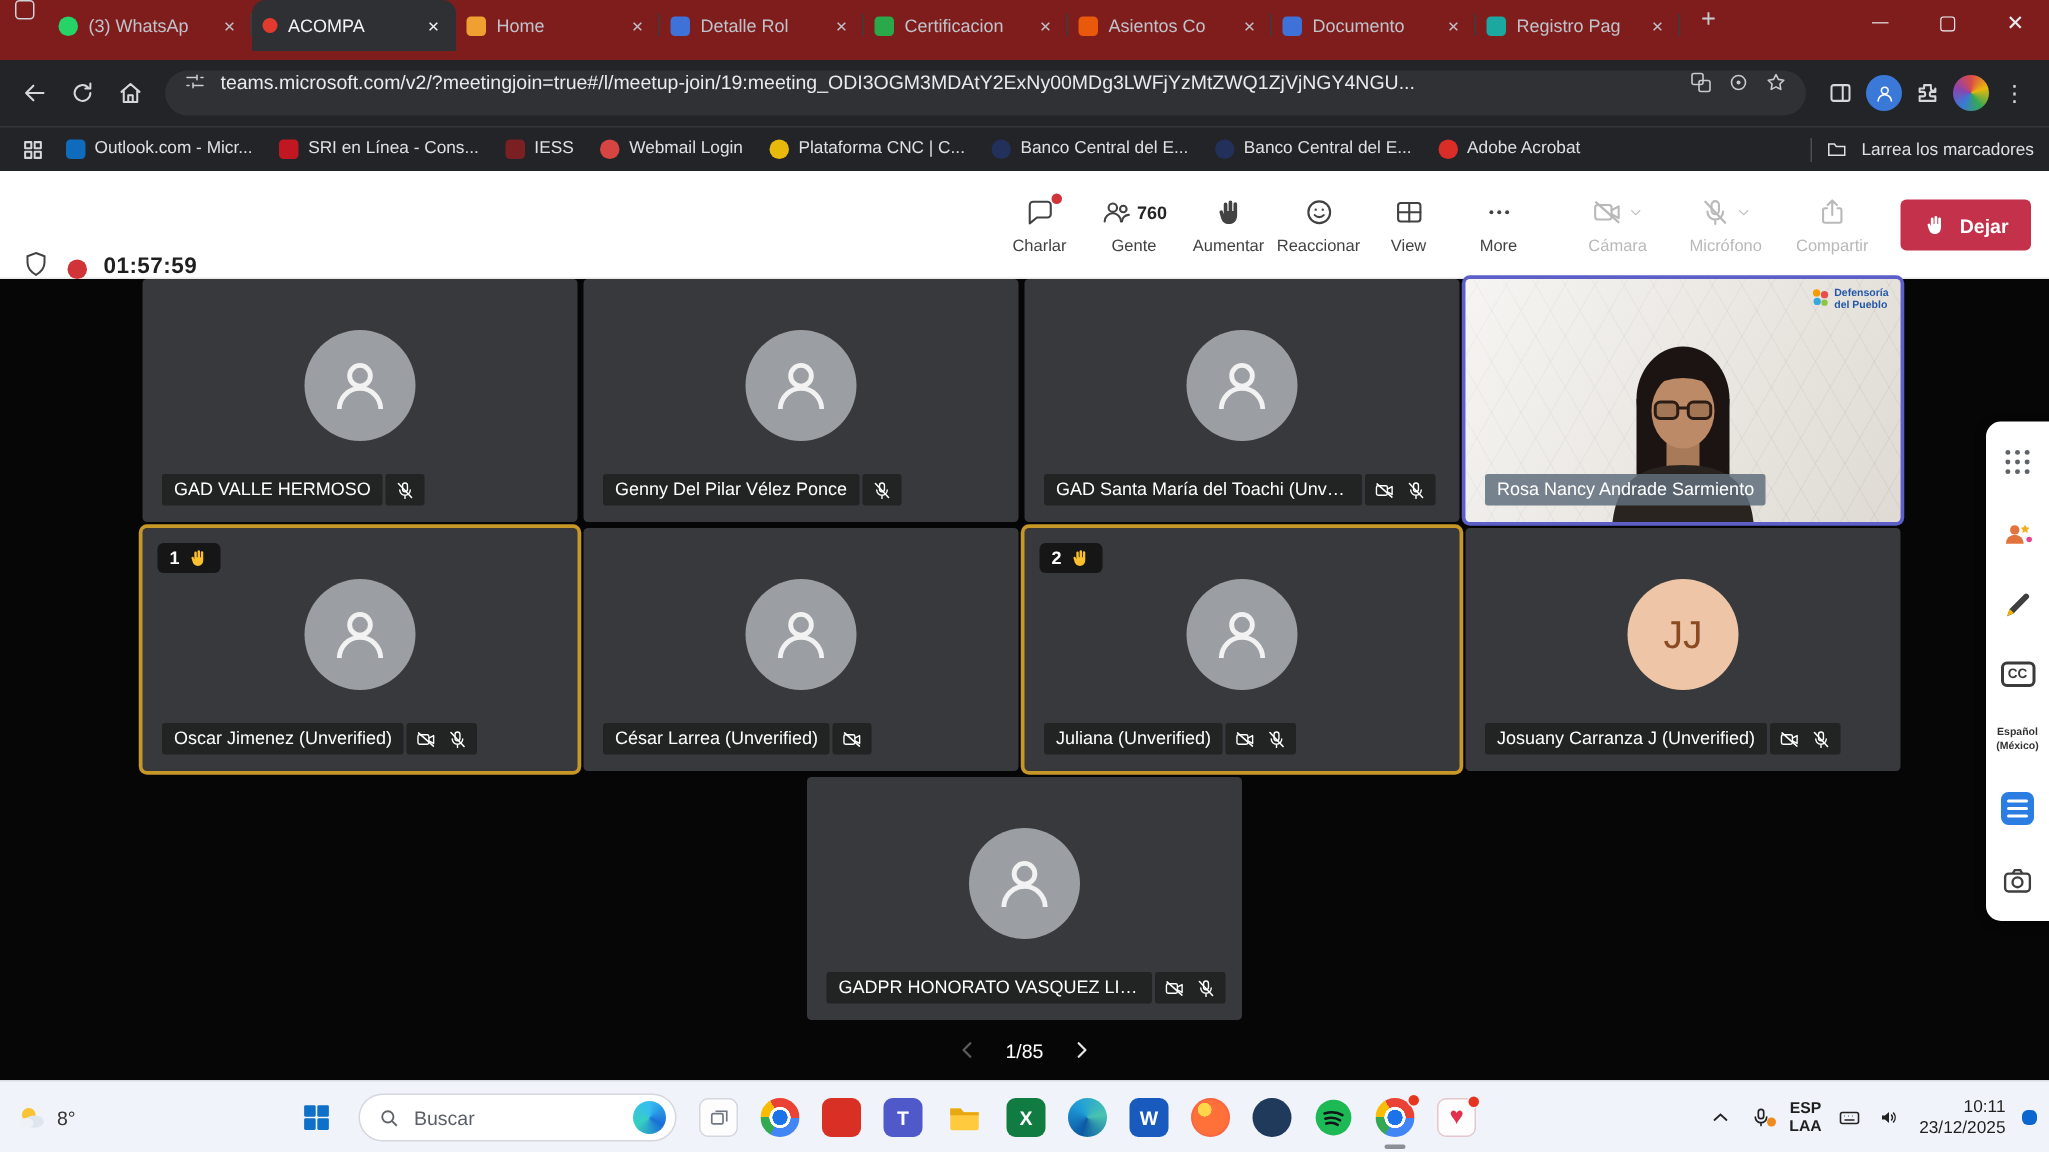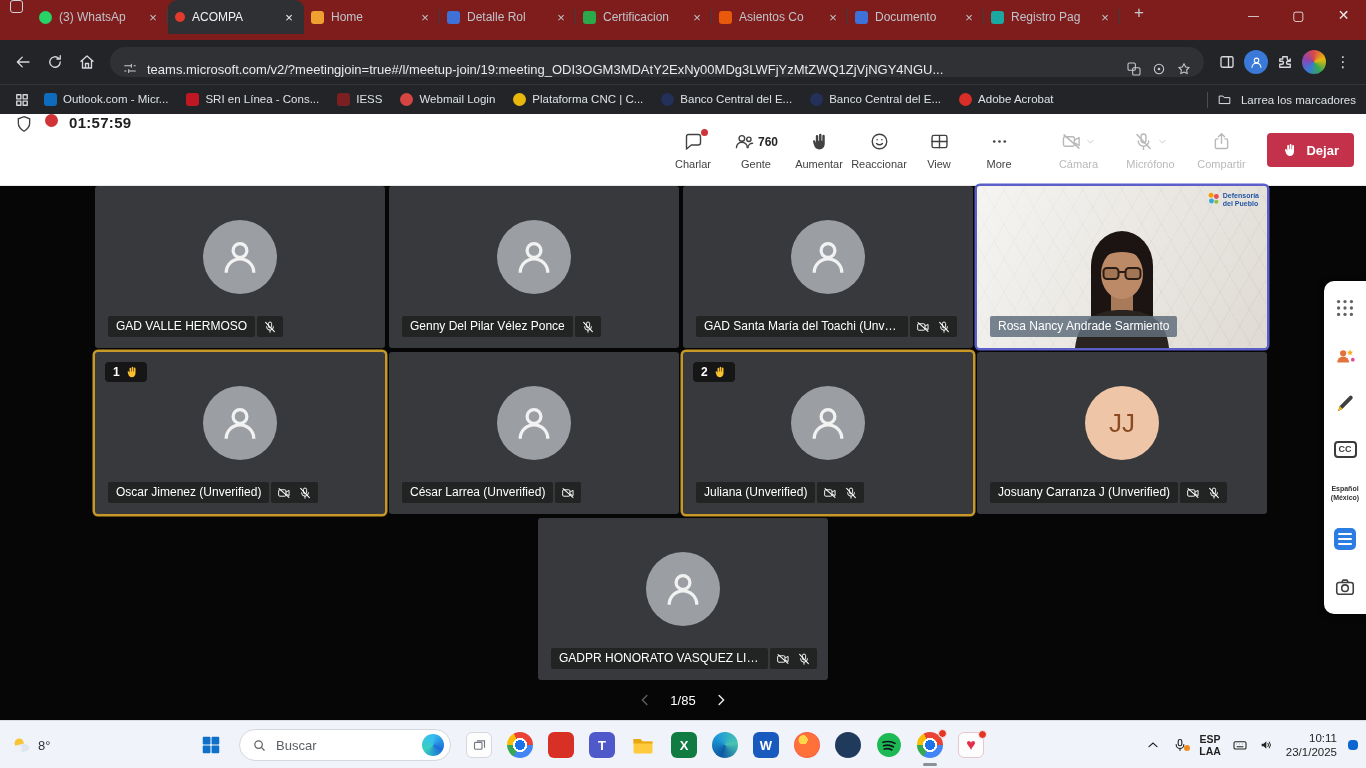--- a/index.html
+++ b/index.html
@@ -18,37 +18,37 @@
 .tab-close{width:16px;height:16px;border-radius:8px;display:flex;align-items:center;justify-content:center;font-size:13px;flex:none}
 .fav{width:13px;height:13px;border-radius:3px;flex:none}
 .newtab{width:26px;height:26px;margin:0 0 7px 6px;color:#c7cacf;font-size:17px;display:flex;align-items:center;justify-content:center}
 .wincontrols{margin-left:auto;display:flex;align-self:flex-start}
 .wc{width:45px;height:30px;display:flex;align-items:center;justify-content:center;color:#e8eaed;font-size:11px}
 
 
 #toolbar{position:absolute;top:40px;left:0;right:0;height:44px;background:#232427;display:flex;align-items:center;gap:2px;padding:0 8px}
 .nav-ico{width:30px;height:30px;border-radius:15px;display:flex;align-items:center;justify-content:center;color:#d5d8dc;flex:none}
 .nav-ico svg{width:18px;height:18px;stroke:#d5d8dc;fill:none;stroke-width:1.8;stroke-linecap:round;stroke-linejoin:round}
-#omnibox{flex:1;height:30px;background:#303134;border-radius:15px;display:flex;align-items:flex-end;padding:0 12px;gap:9px;margin:0 6px;min-width:0}
+#omnibox{flex:1;height:30px;background:#303134;border-radius:15px;display:flex;align-items:flex-start;padding:0 12px;gap:9px;margin:0 6px;min-width:0}
 #omnibox .url{color:#e8eaed;font-size:13px;white-space:nowrap;overflow:hidden;text-overflow:ellipsis;flex:1}
 .om-ico{width:16px;height:16px;flex:none;color:#c7cacf}
 .om-ico svg{width:16px;height:16px;stroke:#c7cacf;fill:none;stroke-width:1.6;stroke-linecap:round;stroke-linejoin:round}
 .avatar-blue{width:24px;height:24px;border-radius:50%;background:#3a79d8;display:flex;align-items:center;justify-content:center;color:#fff;flex:none}
 .avatar-multi{width:24px;height:24px;border-radius:50%;background:conic-gradient(#d94a4a,#e8b80c,#35a853,#3a79d8,#8e44ad,#d94a4a);flex:none}
 
 
 #bookmarks{position:absolute;top:84px;left:0;right:0;height:30px;background:#232427;border-top:1px solid #343538;display:flex;align-items:center;gap:2px;padding:0 10px}
 .bm{display:flex;align-items:flex-start;gap:6px;color:#dde1e5;font-size:11.5px;padding:3px 8px;border-radius:6px;flex:none;white-space:nowrap}
 .bm-fav{width:13px;height:13px;border-radius:3px;flex:none}
 #bm-right{margin-left:auto;display:flex;align-items:center;gap:9px;color:#dde1e5;font-size:11.5px}
 .bm-div{width:1px;height:16px;background:#4a4d52}
 
 
 #theader{position:absolute;top:114px;left:0;right:0;height:72px;background:#fff;border-bottom:1px solid #e8e8e8}
-#rec{position:absolute;left:14px;top:0;height:72px;display:flex;align-items:flex-start;gap:11px}
+#rec{position:absolute;left:14px;top:0;height:72px;display:flex;align-items:flex-end;gap:11px}
 #recdot{width:13px;height:13px;border-radius:50%;background:#d13438}
 #timer{font-size:15px;font-weight:700;color:#1f1f1f;letter-spacing:.3px}
 #centerbtns{position:absolute;left:664px;top:0;height:72px;display:flex;align-items:center;gap:2px}
 #rightbtns{position:absolute;right:12px;top:0;height:72px;display:flex;align-items:center;gap:2px}
 .tbtn{width:58px;display:flex;flex-direction:column;align-items:center;gap:5px;color:#424242;position:relative}
 .tbtn .ic{height:22px;display:flex;align-items:center;gap:3px;position:relative}
 .tbtn svg{width:21px;height:21px;fill:none;stroke:currentColor;stroke-width:1.6;stroke-linecap:round;stroke-linejoin:round}
 .tbtn svg.sm{width:11px;height:11px}
 .tbtn .lbl{font-size:11px;white-space:nowrap}
 .tbtn.disabled{color:#b9b9b9}
@@ -725,18 +725,18 @@
       <svg viewBox="0 0 24 24" fill="none" stroke="#222" stroke-width="1.6">
           <rect x="3" y="7" width="18" height="11" rx="2"></rect>
           <path d="M7 14.5h10M7 10.5h.5M11 10.5h.5M15 10.5h.5"></path>
         </svg>
       <span>
           <svg viewBox="0 0 24 24">
             <path d="M4 10v4h3l4 3.5v-11L7 10z" fill="#222"></path>
             <path d="M13.5 9.5a4 4 0 010 5M15.5 7.5a7 7 0 010 9" stroke="#222" stroke-width="1.5" fill="none" stroke-linecap="round"></path>
           </svg>
         </span>
-      <span class="clock"><span>10:11</span><br><span>23/1/2025</span></span>
+      <span class="clock"><span>10:11</span><br><span>23/12/2025</span></span>
       <span class="notif-dot"></span>
     </div>
   </div>
 
 </div>
 
 </body></html>

